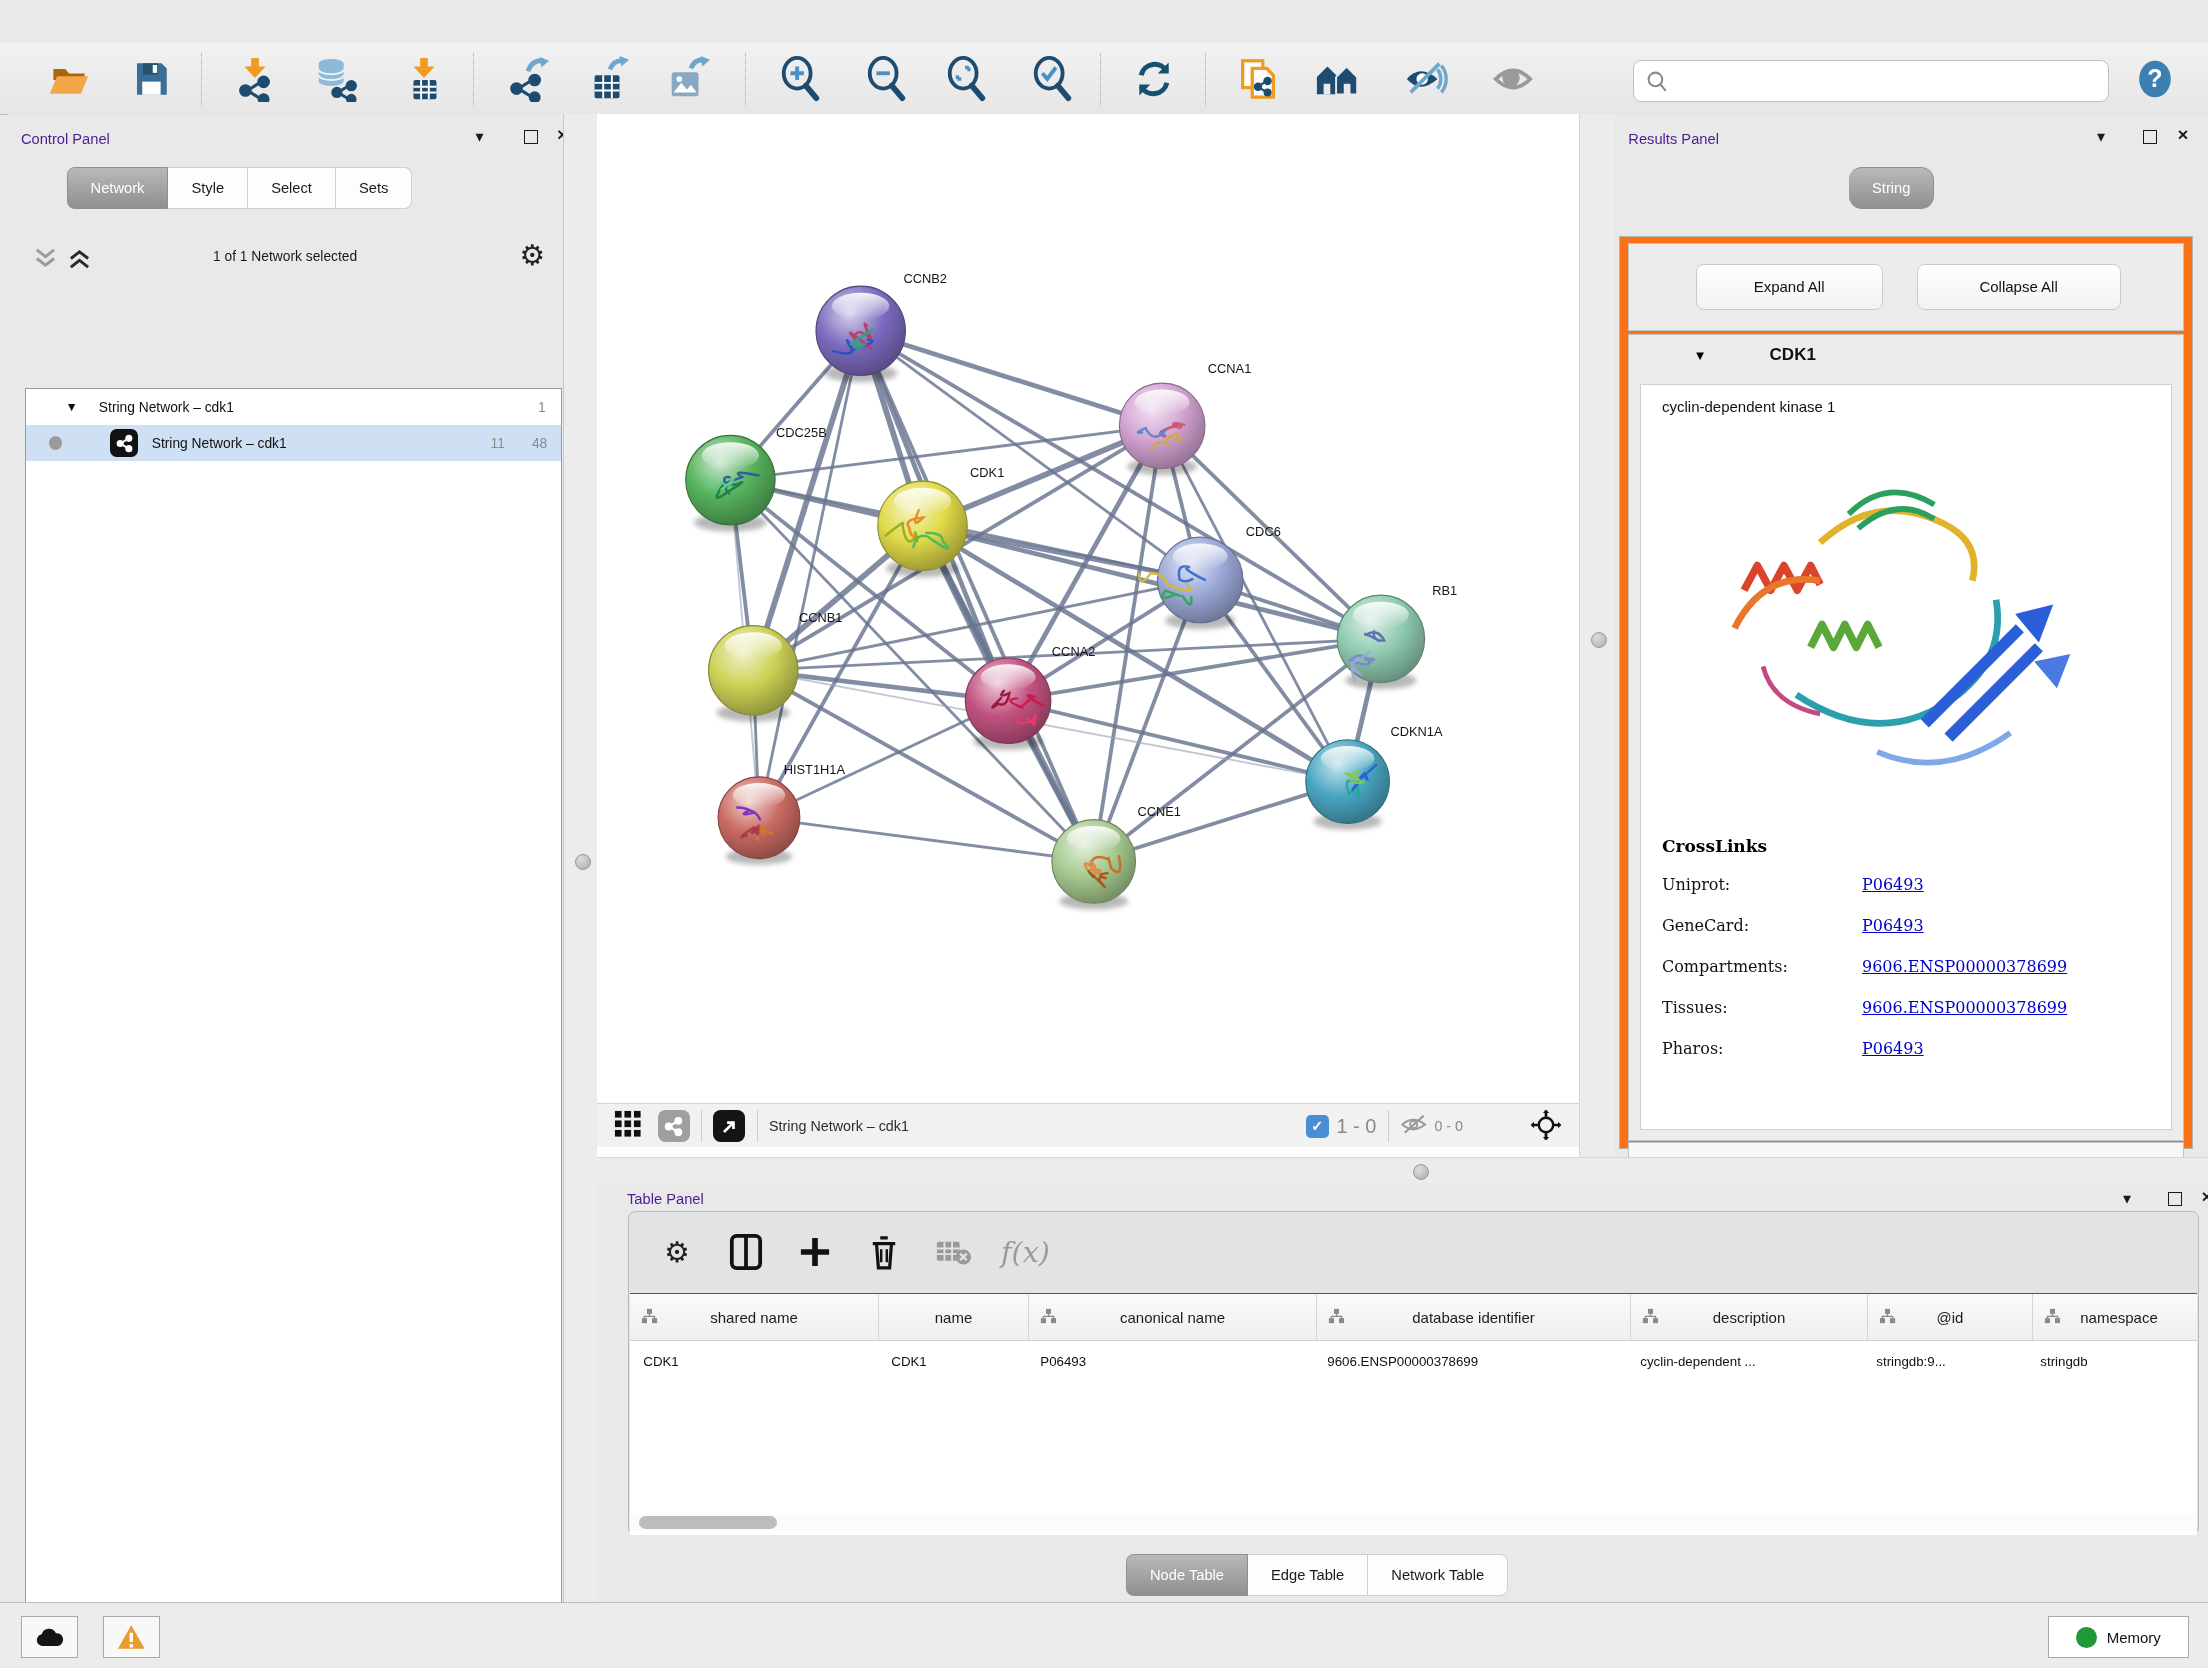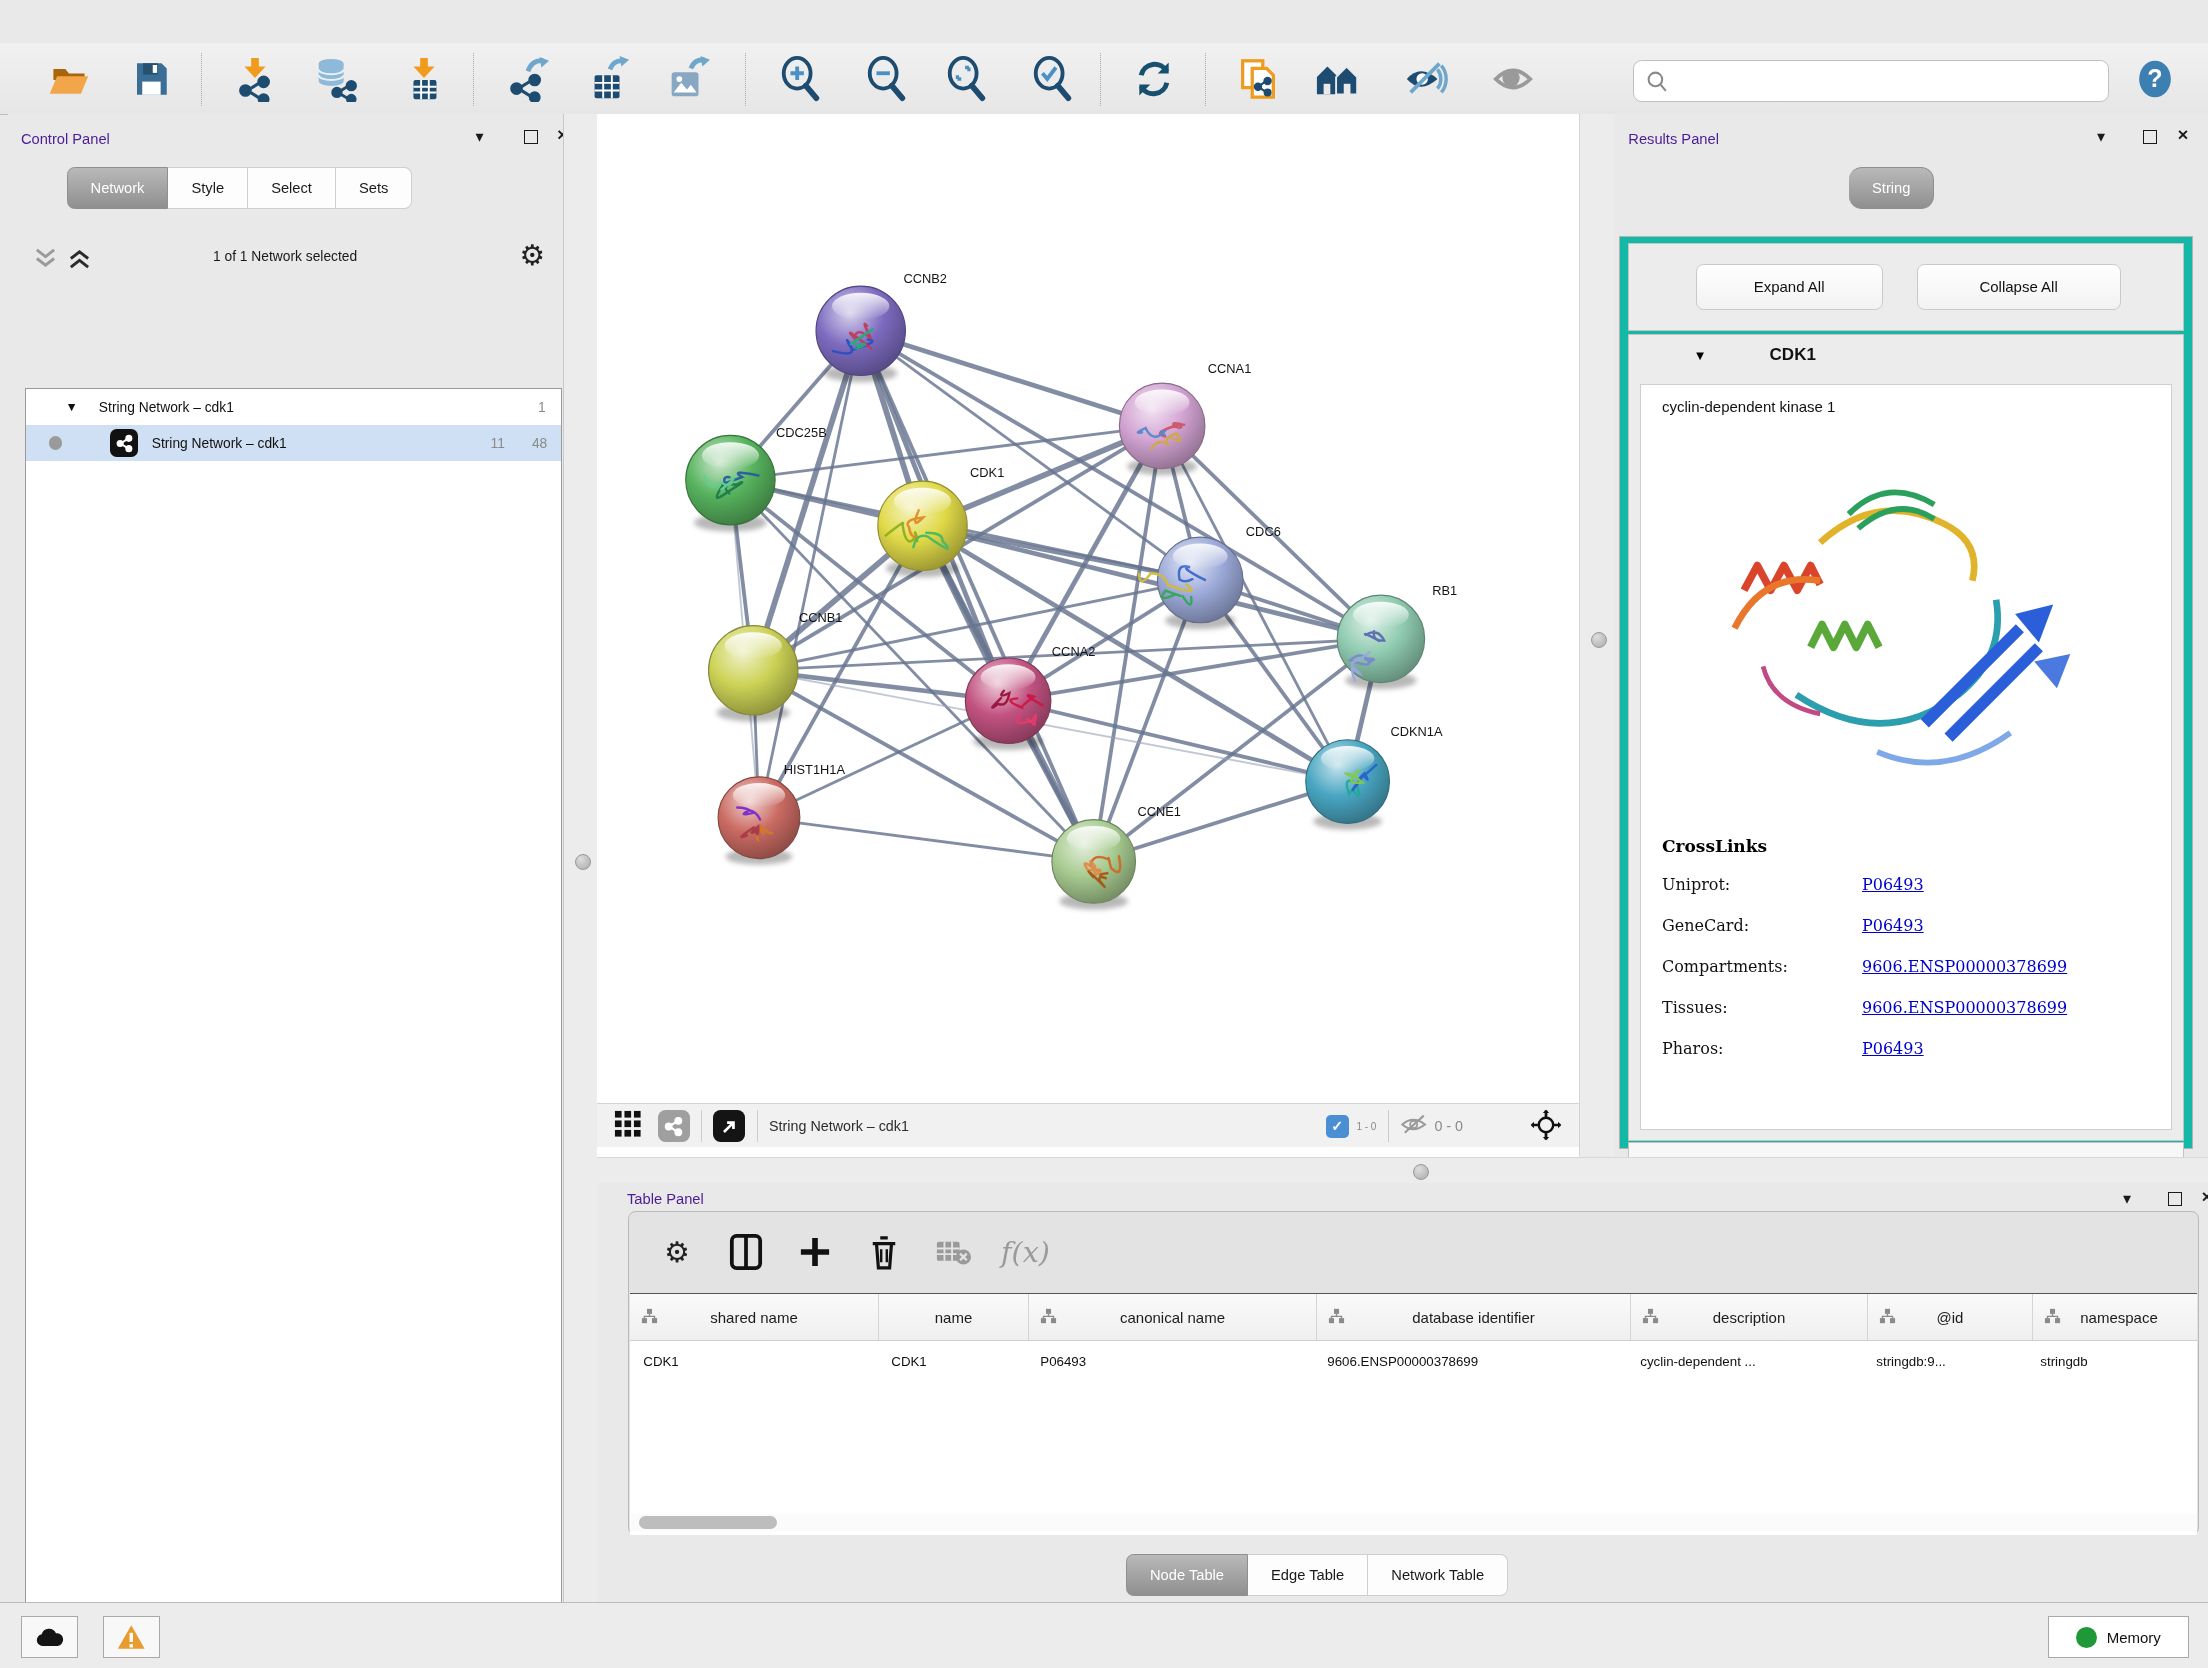--- a/index.html
+++ b/index.html
@@ -29,21 +29,21 @@
   
   #cp-list{left:17px;top:274px;width:535px;height:1314px;background:#fff;border:1px solid #9a9a9a;}
   .tree-row{position:relative;height:36px;display:flex;align-items:center;font-size:13.8px;color:#111;}
   .tree-row.sel{background:#cfe0f5;}
   .share-chip{width:28.5px;height:28.5px;border-radius:6.7px;background:#111;display:flex;align-items:center;justify-content:center;}
   
   #net-canvas{left:597px;top:114px;width:1094px;height:989px;background:#fff;}
   #net-toolbar{left:597px;top:1103px;width:982px;height:44px;background:#f1f1f1;border-top:1px solid #d2d2d2;display:flex;align-items:center;}
   .ntsep{width:0;height:32px;border-left:1px solid #cdcdcd;margin:0 11.4px;}
   
-  #rp-outer{left:1619px;top:236px;width:572px;height:911px;background:#14b8a6;border:1px solid #b3b3b3;}
+  #rp-outer{left:1619px;top:236px;width:572px;height:911px;background:#f97316;border:1px solid #b3b3b3;}
   .rp-box{position:absolute;background:#ececec;border:1px solid #c3c3c3;}
   .btn{background:linear-gradient(#ffffff,#f2f2f2);border:1px solid #c9c9c9;border-radius:7.6px;font-size:15px;color:#111;
        display:inline-flex;align-items:center;justify-content:center;}
   #crosslinks{font-family:"DejaVu Serif","Liberation Serif",serif;}
   .cl-row{display:flex;margin-bottom:22px;font-size:16px;color:#111;}
   .cl-label{width:200px;}
   .cl-row a{color:#0000cc;}
   
   #tp-box{left:628px;top:1211px;width:1569px;height:322px;background:#e3e3e3;border:1px solid #b9b9b9;border-radius:7.6px;}
   #tp-toolbar{position:absolute;left:0;top:0;width:100%;height:80px;display:flex;align-items:center;}
@@ -535,21 +535,21 @@
     </span>
     <span class="ntsep"></span>
     <span style="width:32px;height:32px;border-radius:7.6px;background:#141414;display:flex;align-items:center;justify-content:center;">
       <svg width="19" height="19" viewBox="0 0 24 24">
           <path d="M5 19 L15 9 M9 7h8v8" stroke="#fff" stroke-width="3.4" fill="none"></path>
         </svg>
     </span>
     <span class="ntsep"></span>
     <span style="font-size:14.3px;color:#2d2d2d;">String Network – cdk1</span>
     <span style="margin-left:auto;width:23px;height:23px;border-radius:4.8px;background:#4a8fd4;display:flex;align-items:center;justify-content:center;color:#fff;font-size:14.3px;font-weight:bold;">✓</span>
-    <span style="margin-left:7.6px;font-size:10px;color:#8a8a8a;">1 - 0</span>
+    <span style="margin-left:7.6px;font-size:20px;color:#8a8a8a;">1 - 0</span>
     <span class="ntsep"></span>
     <span>
       <svg width="28.5" height="25" viewBox="0 0 48 40">
           <path d="M4 20 Q22 4 42 20 Q22 36 4 20z" fill="none" stroke="#9a9a9a" stroke-width="3.6"></path>
           <circle cx="23" cy="20" r="6" fill="none" stroke="#9a9a9a" stroke-width="3"></circle>
           <line x1="8" y1="34" x2="40" y2="5" stroke="#9a9a9a" stroke-width="3.6"></line>
         </svg>
     </span>
     <span style="margin-left:5.7px;font-size:14.3px;color:#8a8a8a;">0 - 0</span>
     <span style="margin-left:67px;margin-right:17px;">

